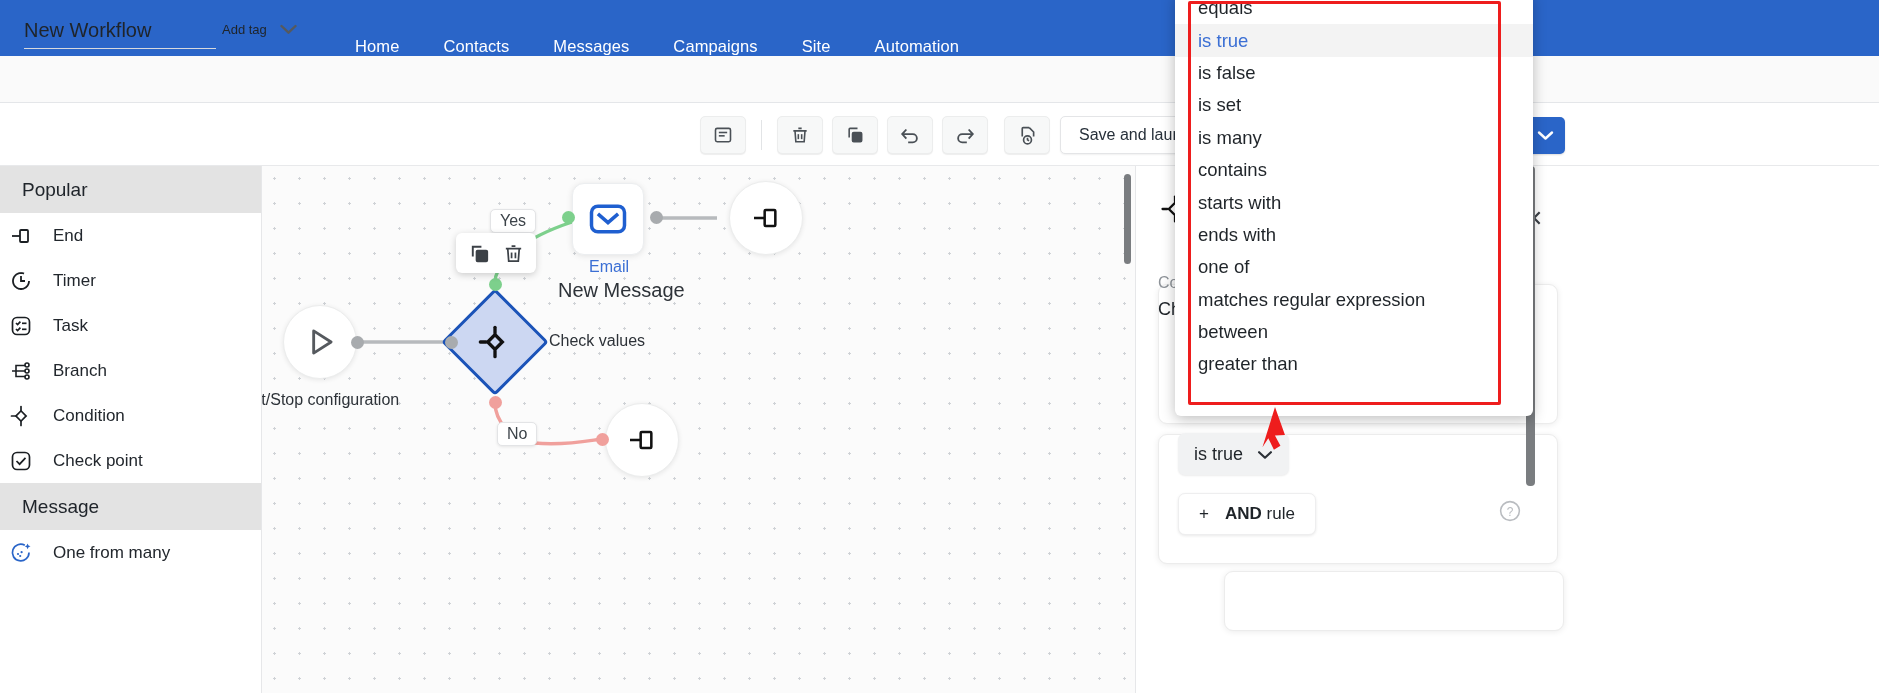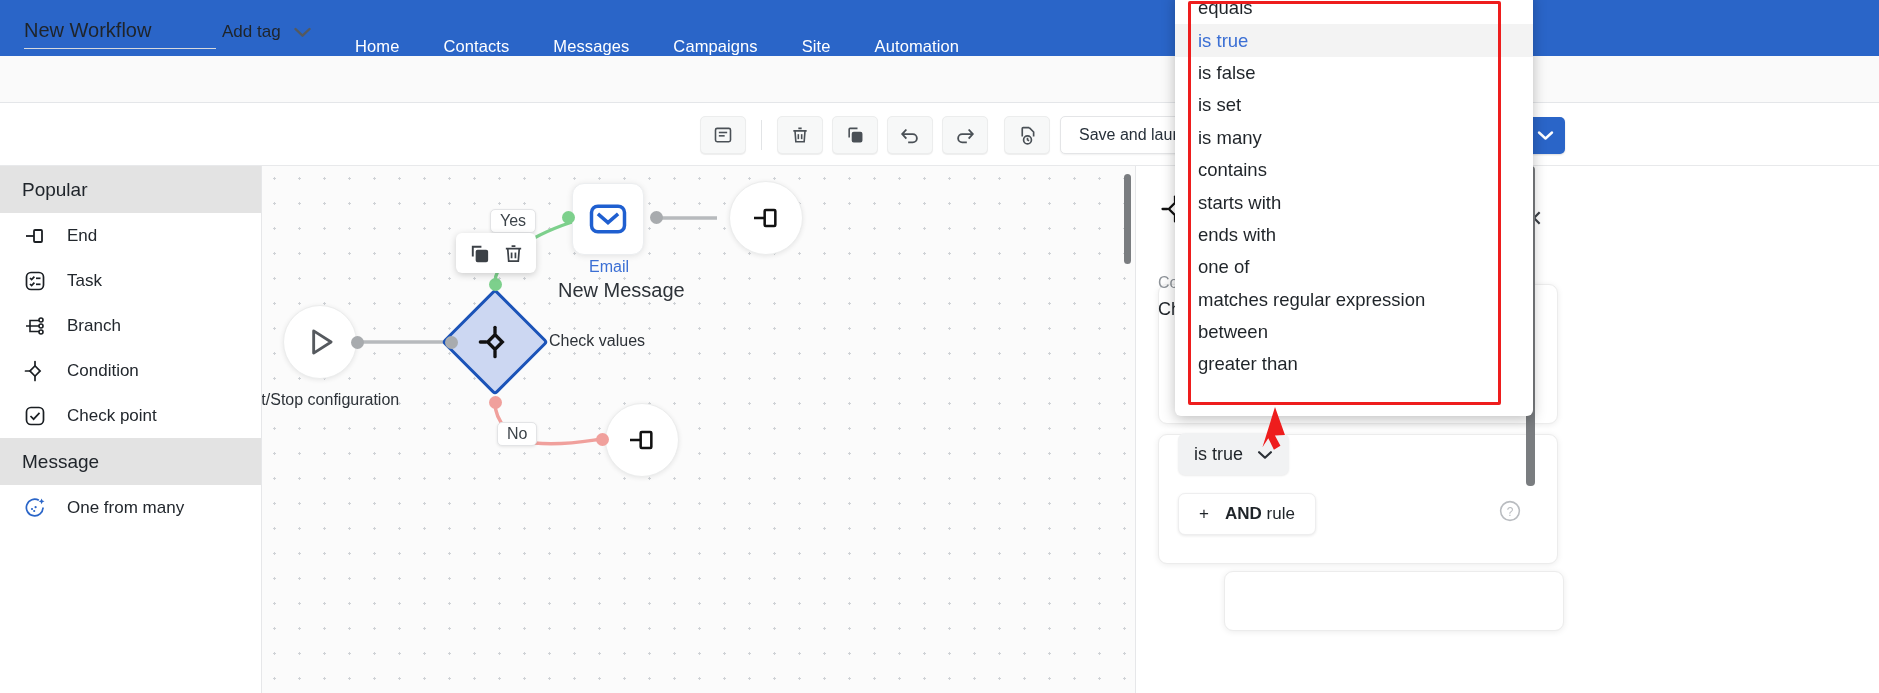--- a/index.html
+++ b/index.html
@@ -47,21 +47,21 @@
   .wf-title {
     position: absolute; left: 24px; top: 19px;
     font-size: 20px; color: #1f2429;
     border-bottom: 1px solid #d6d9dd; padding-bottom: 6px; width: 192px;
     cursor: text;
   }
   .wf-addtag {
     position: absolute; left: 222px; top: 22px;
     display: flex; align-items: center; gap: 13px; cursor: pointer;
   }
-  .wf-addtag-label { font-size: 17px; color: #1f2429; }
+  .wf-addtag-label { font-size: 13px; color: #1f2429; }
   .chev { display: block; }
 
   .tool-group {
     position: absolute; left: 700px; top: 116px;
     display: flex; align-items: center; gap: 9px;
   }
   .tool-btn {
     width: 46px; height: 38px; border-radius: 5px; background: #f7f8f8;
     border: 1px solid #eceded;
     display: flex; align-items: center; justify-content: center;
@@ -93,21 +93,21 @@
     position: absolute; left: 0; top: 166px; width: 262px; height: 527px;
     background: #ffffff; border-right: 1px solid #e6e7e9;
     overflow: hidden;
   }
   .side-head {
     height: 47px; background: #e3e3e3; display: flex; align-items: center;
     padding-left: 22px; font-size: 19px; color: #20252b;
   }
   .side-item {
     height: 45px; display: flex; align-items: center; gap: 19px;
-    padding-left: 22px; cursor: pointer; font-size: 17px; color: #22272d;
+    padding-left: 8px; cursor: pointer; font-size: 17px; color: #22272d;
   }
   .side-ico { width: 26px; height: 26px; display: flex; align-items: center; justify-content: center; flex: 0 0 26px; }
 
   
   .canvas {
     position: absolute; left: 262px; top: 166px; width: 873px; height: 527px;
     background:
       radial-gradient(#cfd2d6 1px, transparent 1.1px) 0 0/25px 25px,
       #fbfbfb;
     overflow: hidden;
@@ -335,20 +335,30 @@
     <div class="side-item">
       <span class="side-ico">
         <svg width="24" height="24" viewBox="0 0 24 24" fill="none" stroke="#1b1f23" stroke-width="1.8">
             <line x1="3" y1="12" x2="11" y2="12"></line>
             <rect x="11" y="6" width="8" height="12" rx="1"></rect>
           </svg>
       </span>
       <span>End</span>
     </div>
 
+    <div class="side-item">
+      <span class="side-ico">
+        <svg width="24" height="24" viewBox="0 0 24 24" fill="none" stroke="#1b1f23" stroke-width="1.8">
+            <path d="M20 12a8 8 0 1 1-5-7.4" stroke-dasharray="1 0"></path>
+            <path d="M17 3.2l.01 0" stroke-dasharray="0.5 2.5"></path>
+            <polyline points="12,7 12,12 16,12"></polyline>
+          </svg>
+      </span>
+      <span>Timer</span>
+    </div>
 
     <div class="side-item">
       <span class="side-ico">
         <svg width="24" height="24" viewBox="0 0 24 24" fill="none" stroke="#1b1f23" stroke-width="1.7">
             <rect x="3.5" y="3.5" width="17" height="17" rx="4.5"></rect>
             <polyline points="7,9 8.6,10.6 11.4,7.6"></polyline>
             <line x1="13" y1="9.3" x2="17.5" y2="9.3"></line>
             <polyline points="7,15 8.6,16.6 11.4,13.6"></polyline>
             <line x1="13" y1="15.3" x2="17.5" y2="15.3"></line>
           </svg>

